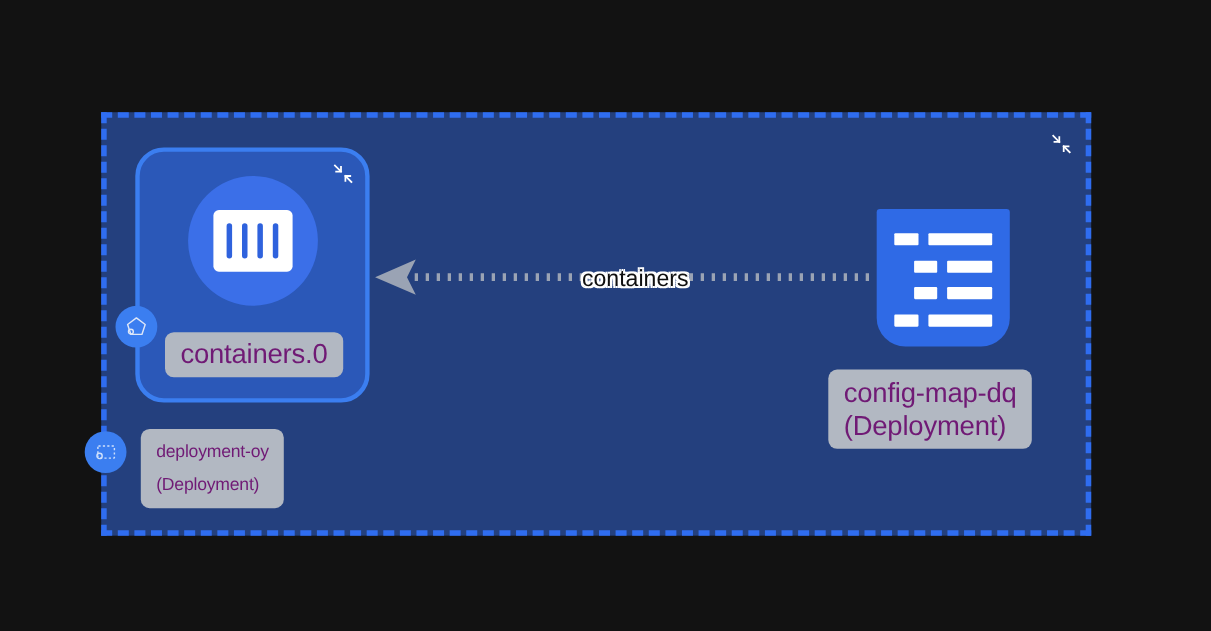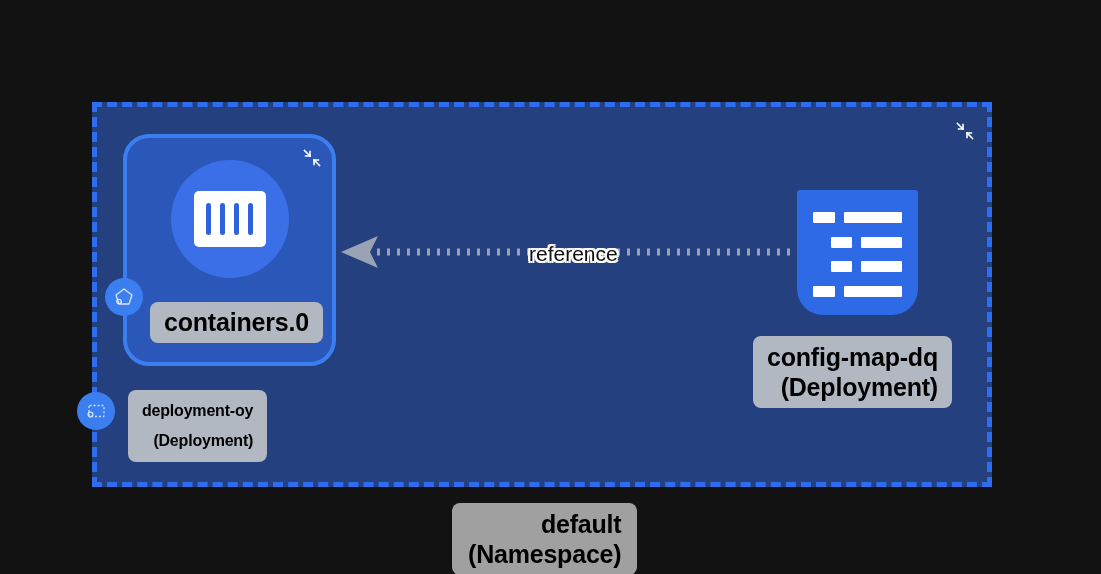--- a/index.html
+++ b/index.html
@@ -110,29 +110,28 @@
   .cm-row.level0 { padding-left: 0px; }
   .cm-row.level1 { padding-left: 18px; }
   .cm-key  { width: 24px; margin-right: 9px; }
   .cm-val-long  { width: 62px; }
   .cm-val-short { width: 47px; }
 
   
   .node-label {
     position: absolute;
     background: #b2b8c2;
-    color: #000000;
+    color: #701a75;
     border-radius: 7px;
     padding: 6px 12px;
     font-size: 22px;
     line-height: 26px;
-    text-align: right;
+    text-align: left;
     white-space: pre;
     letter-spacing: -0.2px;
-    font-weight: bold;
   }
   .node-label.containers {
     left: 150px;
     top: 302px;
     padding: 5px 14px;
     font-size: 25px;
     line-height: 31px;
     border-radius: 8px;
   }
   .node-label.deployment {
@@ -246,21 +245,21 @@
 
     </div>
   </div>
 
   <svg class="edge-svg">
     <g>
       <line x1="790" y1="252" x2="370" y2="252" stroke="#9aa3b4" stroke-width="7" stroke-dasharray="3 7" stroke-linecap="butt"></line>
       <polygon points="341,252 378,236 370,252 378,268" fill="#9aa3b4"></polygon>
     </g>
   </svg>
-  <div class="edge-label">reference</div>
+  <div class="edge-label">containers</div>
 
   <div class="configmap-icon">
     <div class="cm-row level0">
       <span class="bar cm-key"></span>
       <span class="bar cm-val-long"></span>
     </div>
     <div class="cm-row level1">
       <span class="bar cm-key"></span>
       <span class="bar cm-val-short"></span>
     </div>
@@ -289,16 +288,14 @@
   </div>
 
   <div class="node-label containers">containers.0</div>
 
   <div class="node-label deployment">deployment-oy
 (Deployment)</div>
 
   <div class="node-label configmap">config-map-dq
 (Deployment)</div>
 
-  <div class="node-label namespace">default
-(Namespace)</div>
 
 </div>
 
 </body></html>

